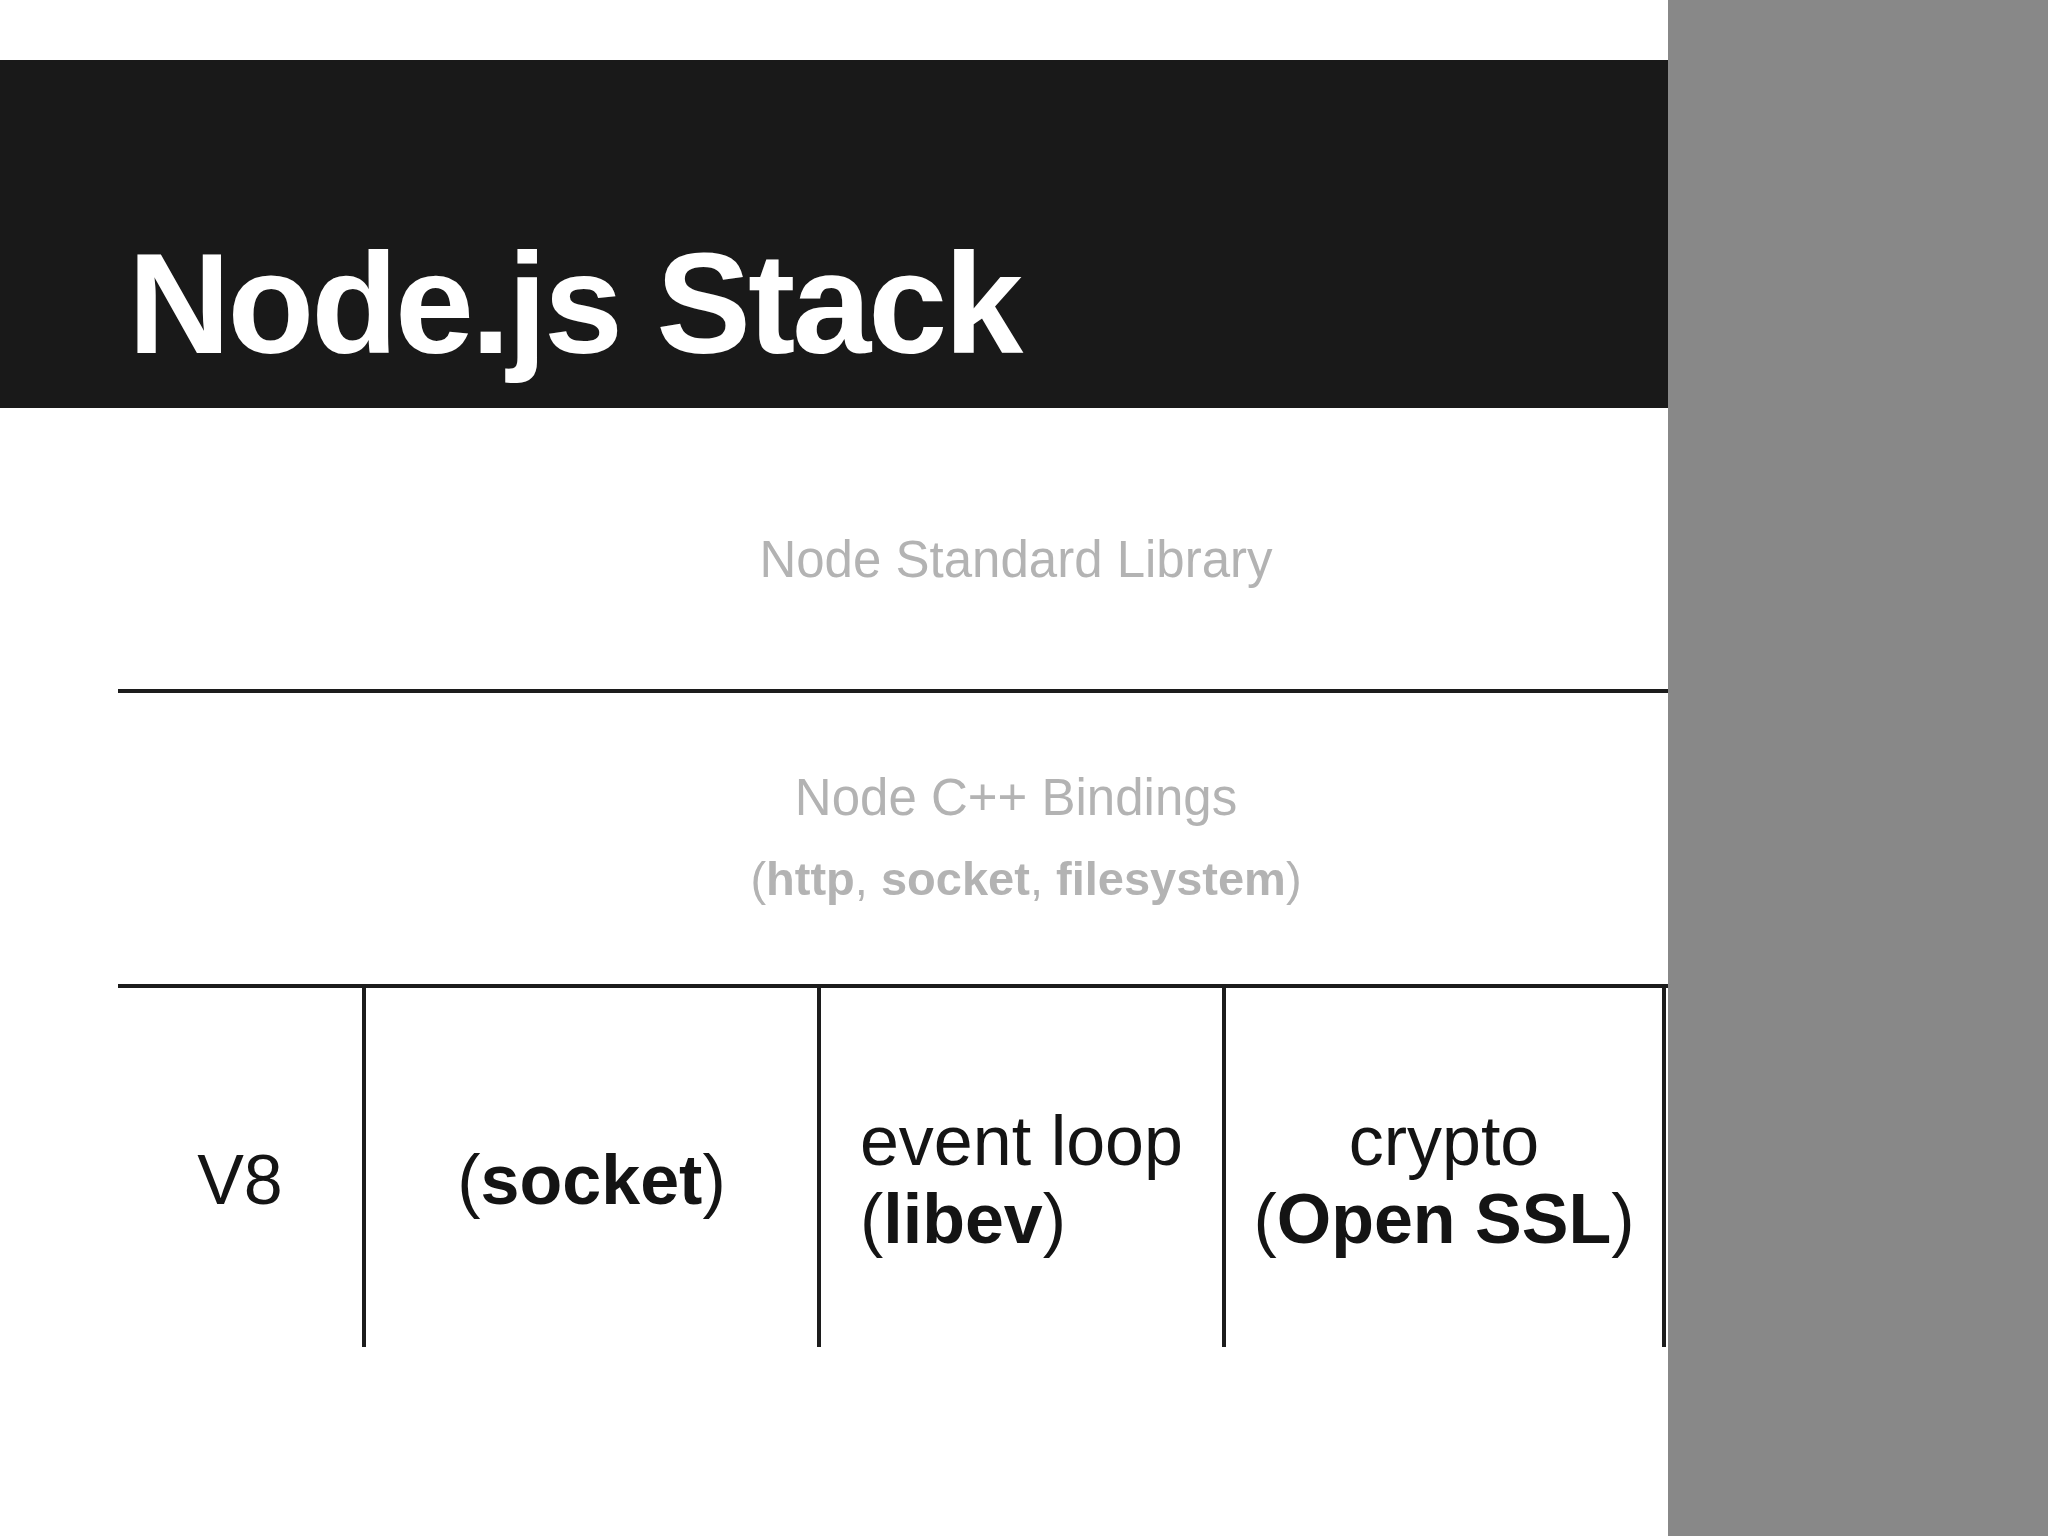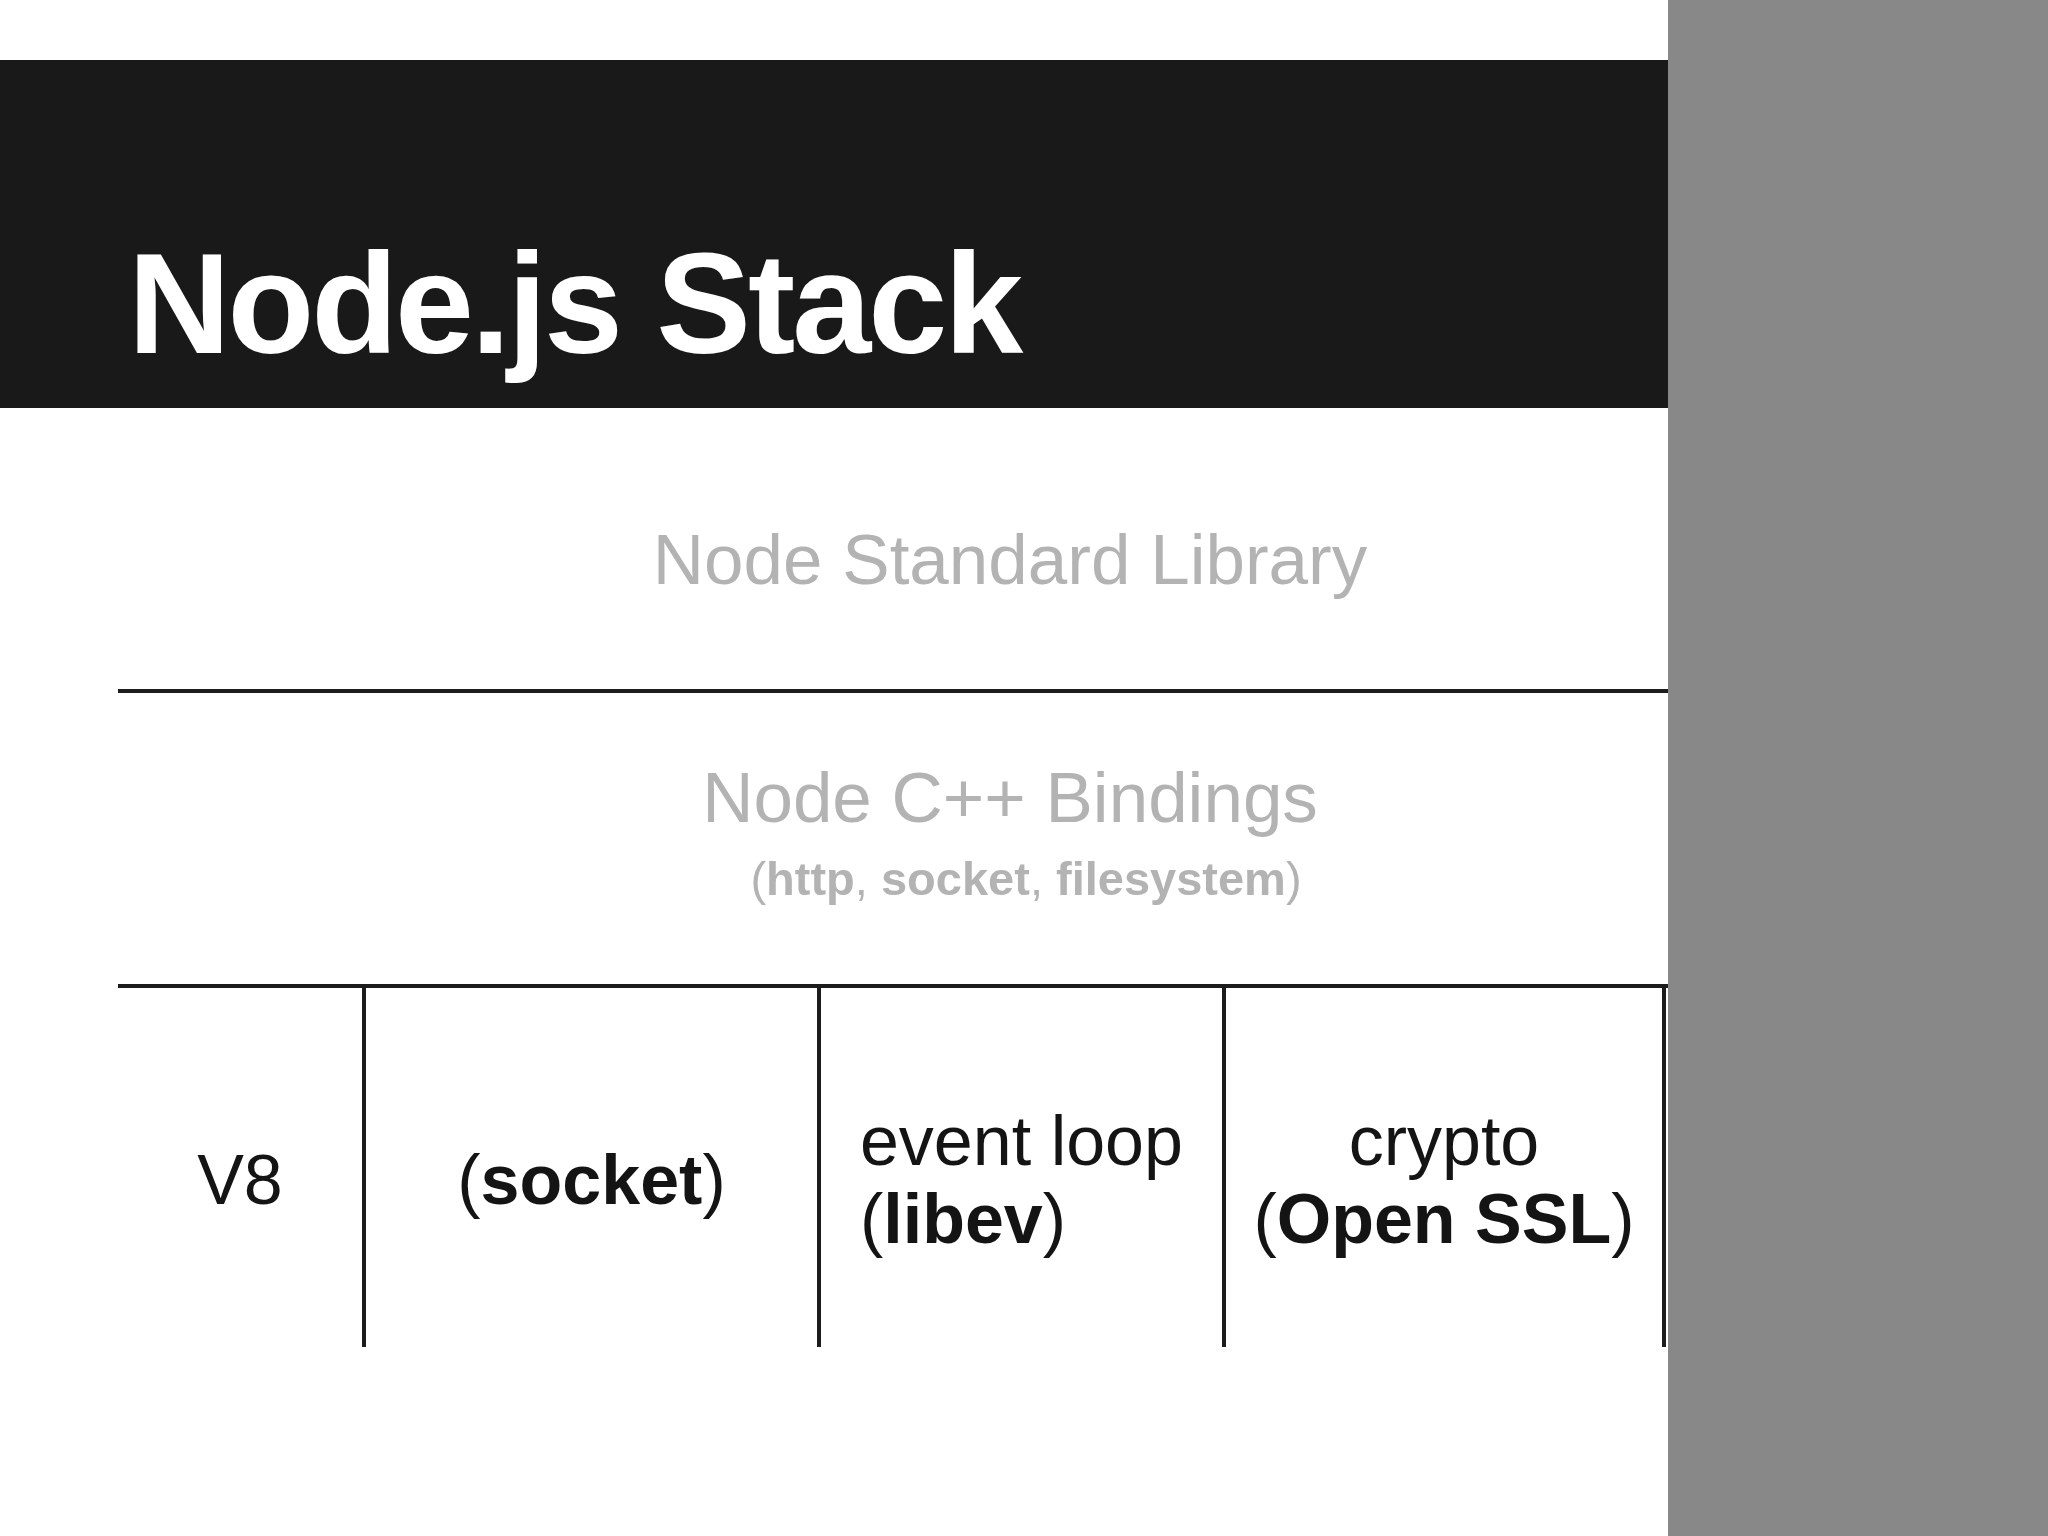--- a/index.html
+++ b/index.html
@@ -26,23 +26,23 @@
   }
   .page-title{
     position:absolute;left:128px;top:226px;
     font-size:142px;font-weight:bold;
     letter-spacing:-3px;line-height:1.1;
     color:var(--header-text);
     white-space:nowrap;
   }
   
   .layer-heading{
-    position:absolute;left:102px;width:1816px;
+    position:absolute;left:108px;width:1816px;
     text-align:center;color:var(--muted-text);
-    font-size:71px;line-height:80px;
+    font-size:51px;line-height:80px;
     white-space:nowrap;
   }
   .stdlib-heading{top:520px;}
   .bindings-heading{top:757px;line-height:81px;}
   .bindings-detail{
     position:absolute;left:118px;top:838px;width:1816px;
     text-align:center;color:var(--muted-text);
     font-size:47px;line-height:81px;white-space:nowrap;
   }
   .rule{

